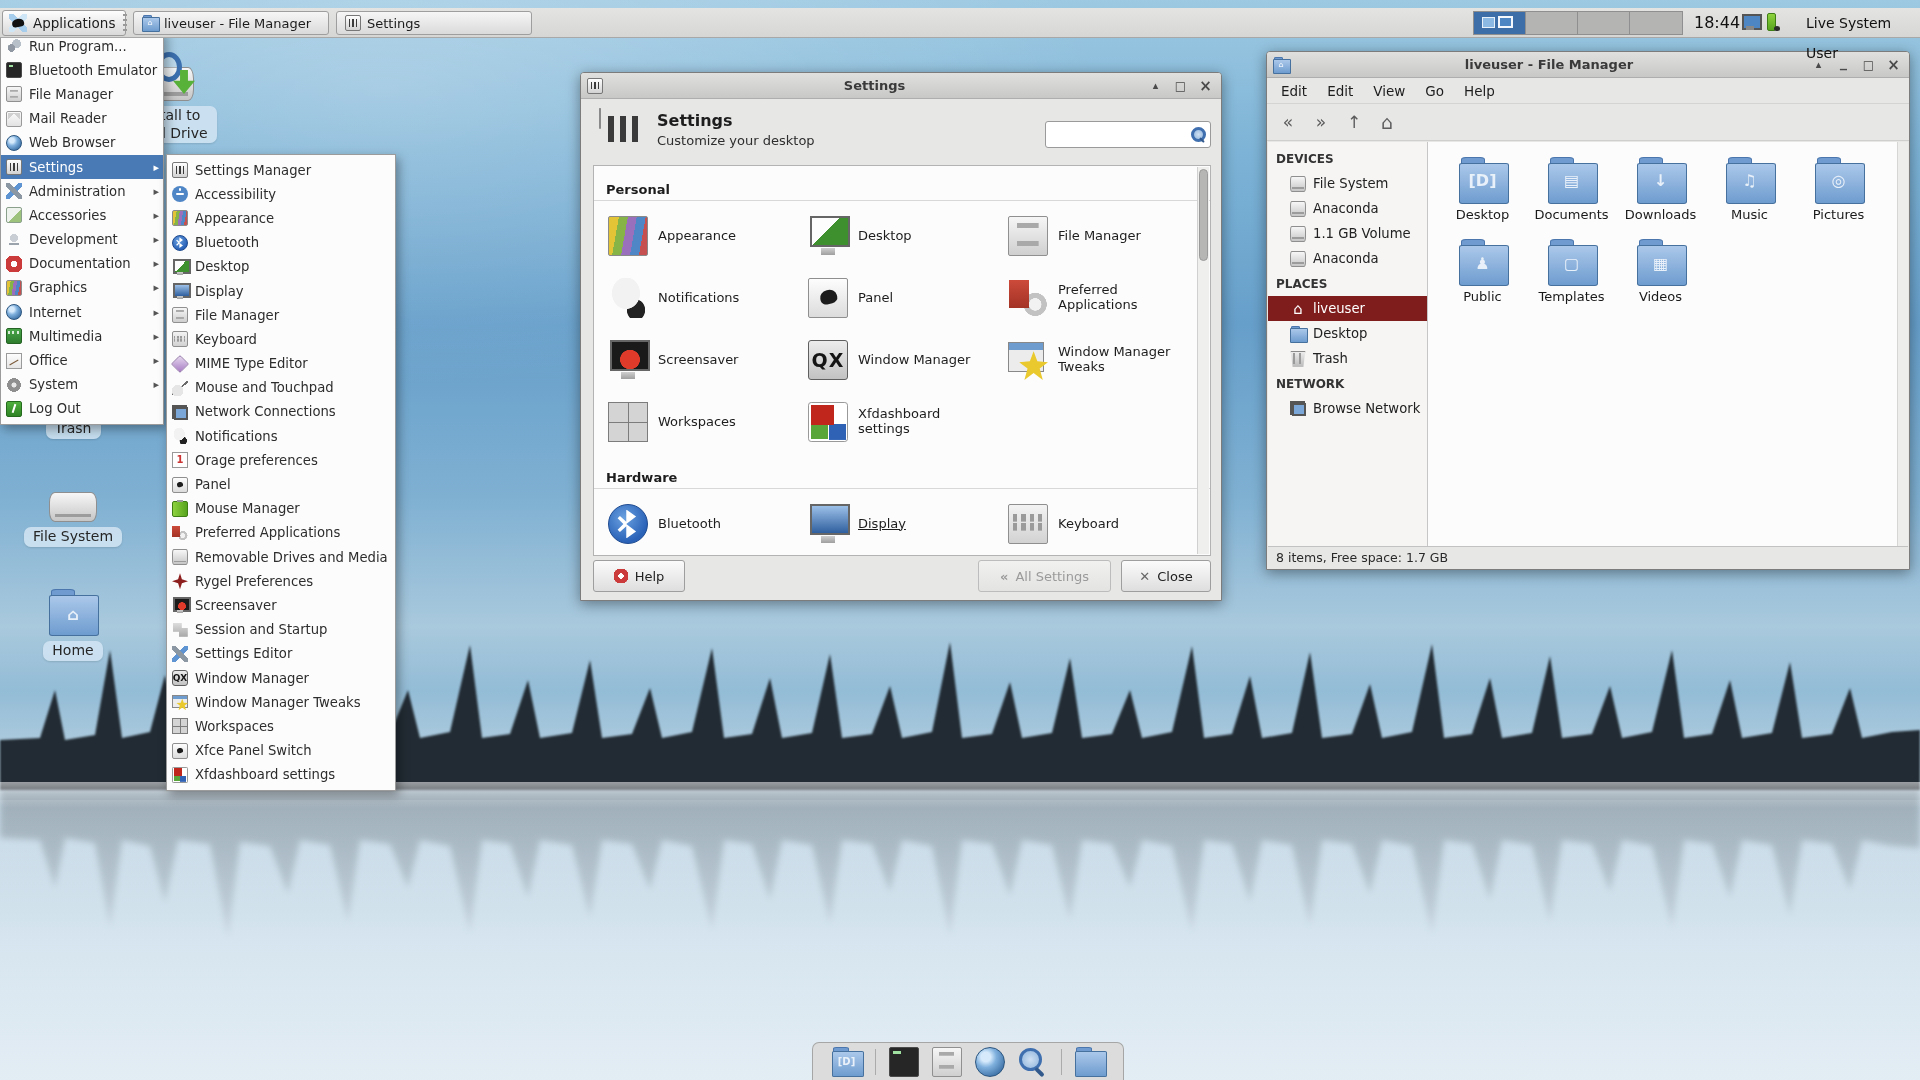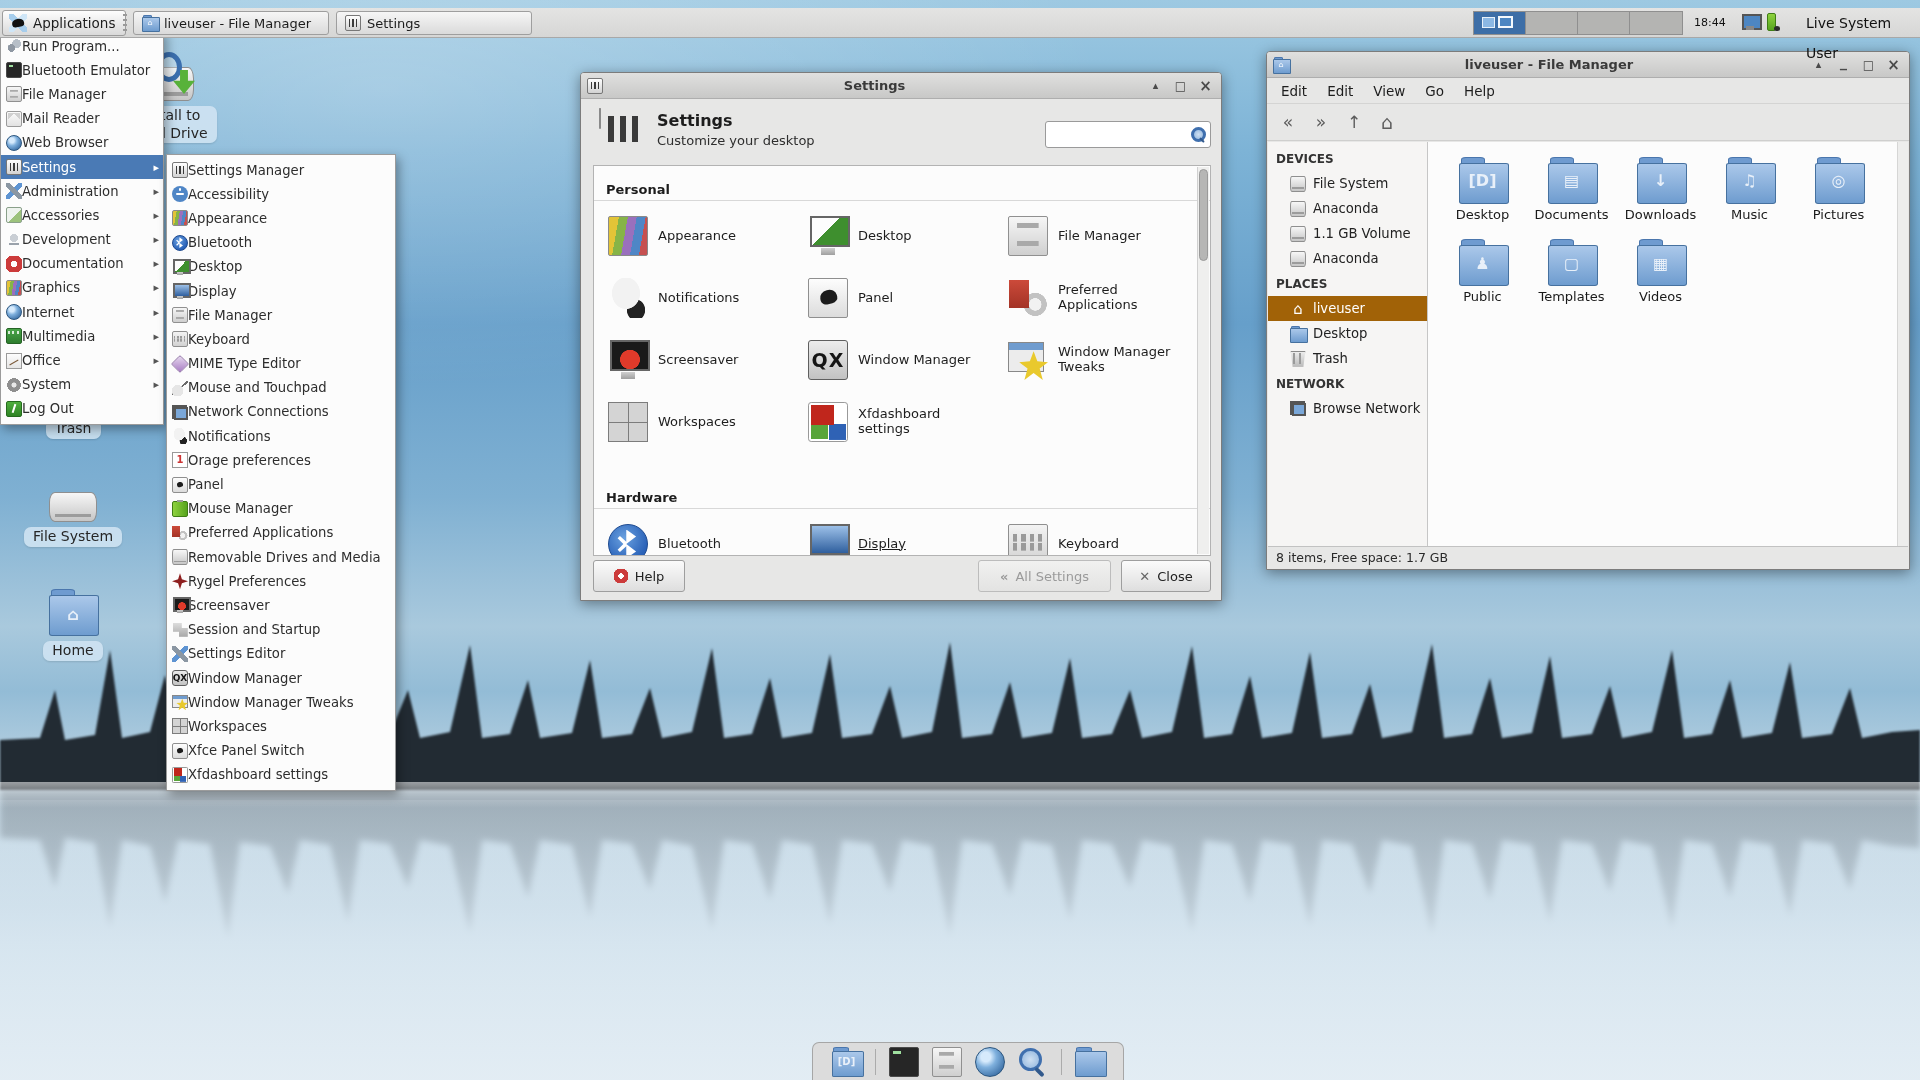--- a/index.html
+++ b/index.html
@@ -97,32 +97,32 @@
   .panel{position:absolute;left:0;top:8px;width:1920px;height:30px;background:linear-gradient(#e4e4e3,#d6d6d5);border-bottom:1px solid #a8a8a8;z-index:60;display:flex;align-items:center}
   .appbtn{position:absolute;left:2px;top:2px;height:26px;display:flex;align-items:center;gap:6px;padding:0 10px 0 6px;background:linear-gradient(#fdfdfd,#d9d9d9);border:1px solid #9c9c9c;border-radius:3px;font-size:13.5px;color:#1c1c1c;cursor:default}
   .panel-handle{position:absolute;left:123px;top:6px;width:4px;height:18px;background:repeating-linear-gradient(#9a9a9a 0 2px,transparent 2px 5px)}
   .taskbtn{position:absolute;top:3px;height:24px;width:196px;display:flex;align-items:center;gap:6px;padding:0 8px;background:linear-gradient(#f6f6f6,#dadada);border:1px solid #9e9e9e;border-radius:3px;font-size:13px;color:#1c1c1c;overflow:hidden;white-space:nowrap}
   .pager{position:absolute;left:1473px;top:3px;height:24px;display:flex;border:1px solid #8f8f8f}
   .ws{width:52px;height:22px;background:#b4b4b2;border-right:1px solid #8f8f8f;position:relative}
   .ws:last-child{border-right:none}
   .ws.active{background:#3d6ea7}
   .ws.active .mini1{position:absolute;left:8px;top:5px;width:13px;height:11px;background:#8cb8e4;border:1px solid #e8f1fa}
   .ws.active .mini2{position:absolute;left:24px;top:4px;width:15px;height:12px;background:#4d86c2;border:2px solid #f4f8fc}
-  .clock{position:absolute;left:1694px;top:0;height:30px;line-height:30px;font-size:11px;color:#111}
+  .clock{position:absolute;left:1694px;top:0;height:30px;line-height:30px;font-size:16px;color:#111}
   .tray{position:absolute;left:1742px;top:5px;display:flex;align-items:flex-end;gap:5px}
   .traymon{width:20px;height:17px;position:relative}
   .traymon::before{content:"";position:absolute;left:0;top:0;width:16px;height:12px;background:#4d86c2;border:2px solid #555}
   .traymon::after{content:"";position:absolute;left:4px;top:12px;width:8px;height:4px;background:#888}
   .traybat{width:9px;height:18px;background:linear-gradient(#8ed23e,#57a41e);border:1px solid #3f7d15;border-radius:2px;position:relative}
   .traybat::after{content:"";position:absolute;right:-5px;bottom:-1px;width:6px;height:5px;background:#2b2b2b;border-radius:50% 50% 40% 40%}
   .panel-user{position:absolute;left:1806px;top:0;height:30px;line-height:30px;font-size:14px;color:#111}
 
   
   .menu{position:absolute;background:#fcfcfc;border:1px solid #9b9b9b;box-shadow:3px 4px 10px rgba(0,0,0,.35);z-index:40;padding:3px 0}
-  .menu .row{height:24.2px;display:flex;align-items:center;padding:0 4px 0 5px;font-size:13.2px;color:#2d2d2d;position:relative;cursor:default}
+  .menu .row{height:24.2px;display:flex;align-items:center;gap:7px;padding:0 4px 0 5px;font-size:13.2px;color:#2d2d2d;position:relative;cursor:default}
   .menu .row .lbl{flex:1;white-space:nowrap;overflow:hidden}
   .menu .row.sel{background:#4a7ab5;color:#fff}
   .menu .row.has-sub::after{content:"▸";font-size:11px;color:#555;margin-left:auto}
   .menu .row.sel.has-sub::after{color:#fff}
   .appmenu{left:0;top:30px;width:164px}
   .submenu{left:166px;top:154px;width:230px}
 
   
   .win{position:absolute;background:#e7e7e6;border:1px solid #7c7c7c;border-radius:4px 4px 0 0;box-shadow:0 3px 14px rgba(0,0,0,.4)}
   .tbar{height:26px;background:linear-gradient(#e0e0df,#c8c8c7);border-bottom:1px solid #aeaeae;border-radius:3px 3px 0 0;display:flex;align-items:center;padding:0 6px;gap:6px}
@@ -161,21 +161,21 @@
   .menubar{height:26px;display:flex;align-items:center;padding:0 4px;background:#e7e7e6;border-bottom:1px solid #d4d4d3}
   .menubar .m{padding:0 10px;font-size:13.5px;color:#1d1d1d;height:24px;line-height:24px;border-radius:2px}
   .toolbar{height:37px;display:flex;align-items:center;gap:3px;padding:0 6px;background:#e7e7e6;border-bottom:1px solid #cfcfce}
   .navb{width:30px;height:28px;display:flex;align-items:center;justify-content:center;color:#5d5d5d;font-size:17px;border:1px solid transparent;border-radius:3px}
   .g-back::before{content:"«"}.g-fwd::before{content:"»"}.g-up::before{content:"↑"}.g-home::before{content:"⌂";font-size:19px}.g-reload::before{content:"↻";font-size:15px}
   .pathbar{flex:1;height:28px;background:#fff;border:1px solid #9a9a9a;border-radius:3px;display:flex;align-items:center;gap:7px;padding:0 7px;font-size:13.5px;color:#1a1a1a}
   .fm-body{position:absolute;left:1px;top:90px;right:1px;bottom:23px;display:flex}
   .sidebar{width:160px;background:#f6f5f4;border-right:1px solid #c6c6c6;overflow:hidden;padding-top:4px}
   .shdr{font-size:12px;font-weight:bold;color:#333;padding:6px 8px 5px}
   .srow{height:25px;display:flex;align-items:center;gap:7px;padding:0 6px 0 22px;font-size:13.2px;color:#222;cursor:default}
-  .srow.sel{background:#a16207;color:#fff}
+  .srow.sel{background:#7f1d1d;color:#fff}
   .filearea{flex:1;background:#fcfcfc;position:relative;padding:14px 4px 0 10px}
   .fgrid{display:grid;grid-template-columns:repeat(5,89px);row-gap:16px}
   .fitem{width:89px;display:flex;flex-direction:column;align-items:center;gap:4px;cursor:default}
   .fitem .fname{font-size:13px;color:#1a1a1a;text-align:center;line-height:1.1}
   .fm-sb{position:absolute;right:0;top:0;bottom:0;width:11px;background:#ededec;border-left:1px solid #d6d6d5}
   .statusbar{position:absolute;left:1px;right:1px;bottom:1px;height:22px;background:#e7e7e6;border-top:1px solid #c2c2c2;font-size:12.5px;color:#2a2a2a;display:flex;align-items:center;padding:0 8px}
 
   
   .dicon{position:absolute;display:flex;flex-direction:column;align-items:center;gap:5px;z-index:1;width:110px}
   .dlabel{font-size:14px;color:#262626;background:rgba(208,228,242,.88);border-radius:7px;padding:1px 9px;text-align:center;line-height:1.25;box-shadow:0 1px 2px rgba(0,0,0,.12)}
@@ -399,21 +399,21 @@
         </div>
       <div class="tile">
           <span class="xi s40 i-grid4"></span>
           <span class="tl">Workspaces</span>
         </div>
       <div class="tile">
           <span class="xi s40 i-xfdash"></span>
           <span class="tl">Xfdashboard settings</span>
         </div>
     </div>
-    <div class="sechdr" style="margin-top:21px">Hardware</div>
+    <div class="sechdr" style="margin-top:1px">Hardware</div>
     <div class="tilegrid">
       <div class="tile">
           <span class="xi s40 i-bt"></span>
           <span class="tl">Bluetooth</span>
         </div>
       <div class="tile">
           <span class="xi s40 i-mon i-mon-blue"></span>
           <span class="tl u">Display</span>
         </div>
       <div class="tile">

